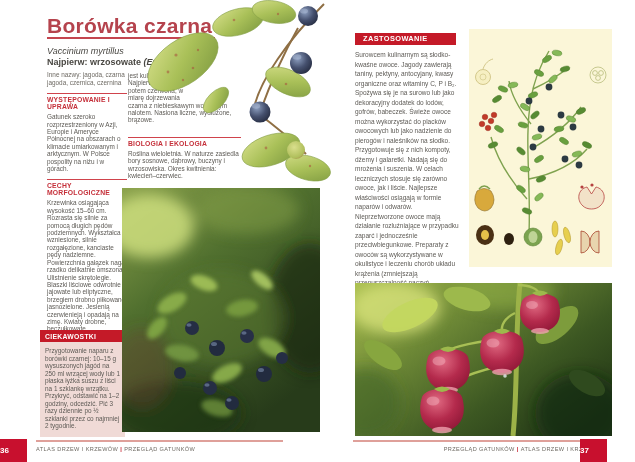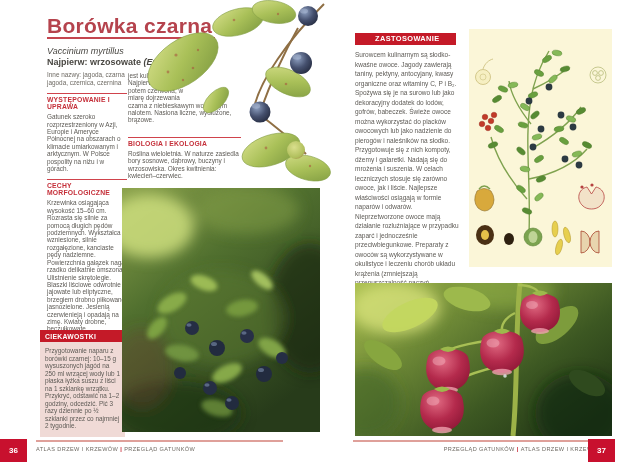--- a/index.html
+++ b/index.html
@@ -23,36 +23,36 @@
   .mid-gap{height:6px;}
   .facts-box{position:absolute;left:40px;top:330px;width:85px;}
   .box-header{background:#c41a28;color:#ffffff;font-size:6.8px;font-weight:bold;
               padding:2.5px 5px;letter-spacing:.3px;}
   .box-body{background:#f0dad6;padding:5px 5px 7px 5px;font-size:6.4px;
             line-height:7.5px;color:#5d5a55;}
   .photo{position:absolute;}
   
   .usage-bar{position:absolute;left:355px;top:33px;width:101px;height:12px;
              background:#c41a28;color:#ffffff;font-weight:bold;font-size:7.4px;
-             line-height:12px;padding-left:20px;letter-spacing:.4px;box-sizing:border-box;}
+             line-height:12px;padding-left:8px;letter-spacing:.4px;box-sizing:border-box;}
   .usage-body{position:absolute;left:355px;top:50px;width:108px;font-size:6.5px;
               line-height:9.5px;color:#5d5a55;}
   .plate{position:absolute;left:469px;top:29px;width:143px;height:238px;}
   
   .foot-rule{position:absolute;top:440px;height:1.5px;background:#dfa09a;}
   .foot-rule.l{left:36px;width:247px;}
   .foot-rule.r{left:353px;width:254px;}
   .foot-text{position:absolute;top:446px;font-size:5.6px;letter-spacing:.4px;color:#6e6a63;}
   .foot-text.l{left:36px;}
   .foot-text.r{left:353px;width:250px;text-align:right;}
   .foot-text .sep{color:#c41a28;font-weight:bold;padding:0 2px;}
   .page-box{position:absolute;top:439px;width:27px;height:23px;background:#c8102e;
-            color:#ffffff;font-size:8px;font-weight:bold;text-align:center;line-height:23px;}
+            color:#ffffff;font-size:8px;font-weight:bold;text-align:left;line-height:23px;}
   .page-box.l{left:0;}
-  .page-box.r{left:580px;margin-left:8px;}
+  .page-box.r{left:580px;}
   svg{display:block;}
 </style>
 </head>
 <body>
 
 <div class="sheet">
 
   <div class="title">Borówka czarna</div>
   <div class="title-rule"></div>
   <div class="latin">Vaccinium myrtillus</div>

